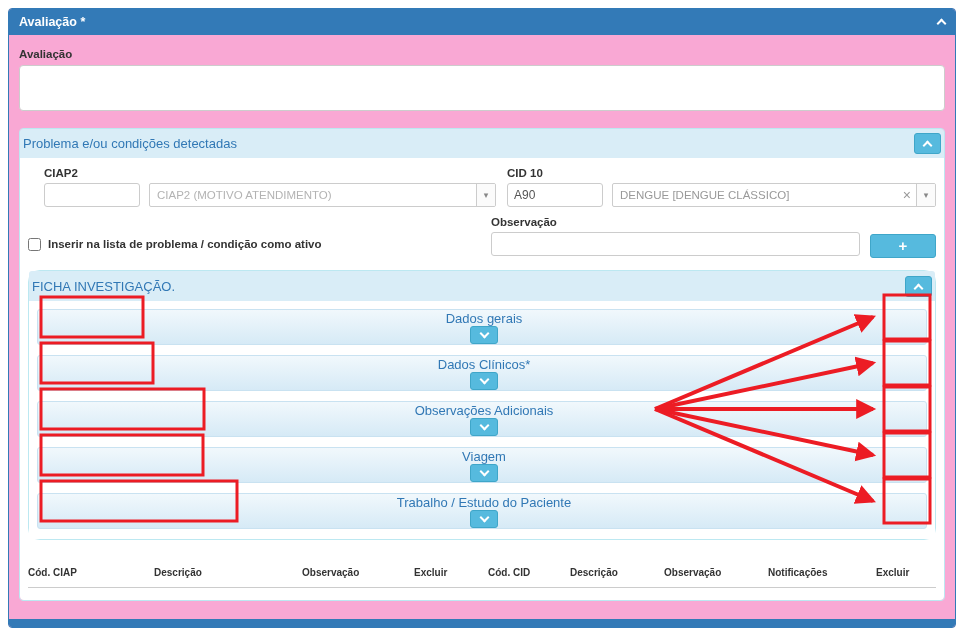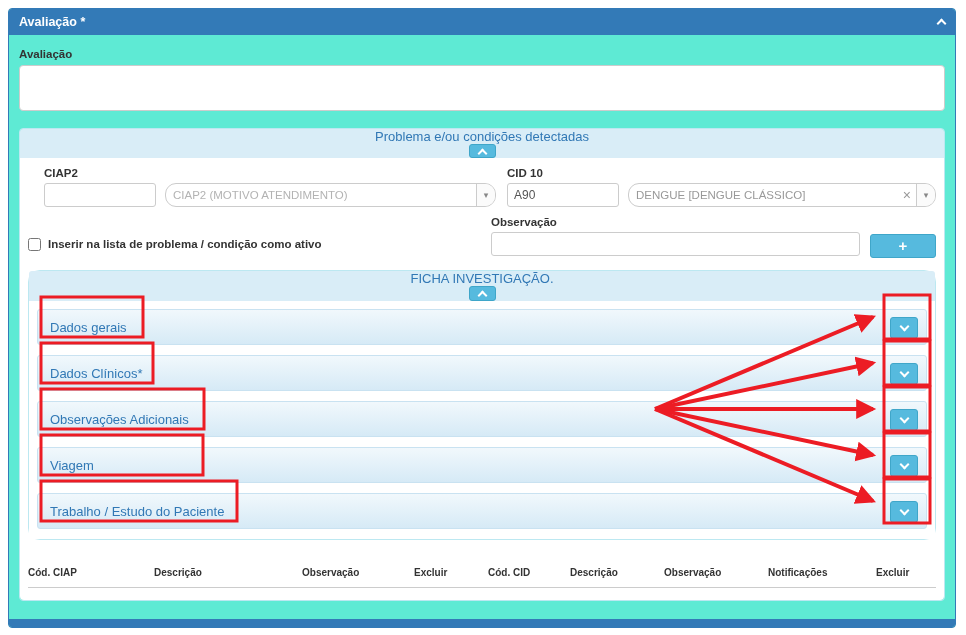--- a/index.html
+++ b/index.html
@@ -1,49 +1,49 @@
 <!DOCTYPE html>
 <html style="--panel-blue: #337ab7; --section-bg: #d9edf7; --section-text: #3178b5; --button-blue: #56bade; --annotation-red: #ec1c24;"><head>
 <meta charset="utf-8">
 <style>
   * { box-sizing: border-box; margin: 0; padding: 0; }
   html, body { width: 966px; height: 635px; }
   body { position: relative; background: #fff; font-family: "Liberation Sans", sans-serif; overflow: hidden; }
 
   .panel { position: absolute; left: 8px; top: 8px; width: 948px; height: 620px;
-           border: 1px solid var(--panel-blue, #337ab7); border-radius: 4px; background: #5eead4; }
+           border: 1px solid var(--panel-blue, #337ab7); border-radius: 4px; background: #f9a8d4; }
   .panel-header { height: 26px; background: var(--panel-blue, #337ab7); border-radius: 3px 3px 0 0;
                   display: flex; align-items: center; justify-content: space-between; padding: 0 10px; }
   .panel-title { color: #fff; font-size: 12.5px; font-weight: bold; }
 
   .chev { display: inline-block; width: 7px; height: 7px; border: solid #fff; border-width: 0 2px 2px 0; }
   .chev.up { transform: rotate(-135deg); margin-top: 4px; }
   .chev.down { transform: rotate(45deg); margin-top: -3px; }
 
   .panel-body { padding: 8px 10px; }
   .field-label { font-size: 11.5px; font-weight: bold; color: #333; }
   .avaliacao-label { margin-top: 5px; }
   textarea.avaliacao { margin-top: 5px; width: 100%; height: 46px; border: 1px solid #ccc; border-radius: 4px;
                        resize: none; font-family: inherit; font-size: 12px; padding: 4px 6px; color: #555; }
 
   .section { margin-top: 13px; border: 1px solid #bce8f1; border-radius: 4px; }
   .section-header { background: var(--section-bg, #d9edf7); height: 29px; display: flex; align-items: center;
-                    justify-content: space-between; padding: 0 3px; border-radius: 3px 3px 0 0; flex-direction: column; }
+                    justify-content: space-between; padding: 0 3px; border-radius: 3px 3px 0 0; }
   .section-title { color: var(--section-text, #3178b5); font-size: 13px; }
   .sq-btn { width: 27px; height: 21px; background: var(--button-blue, #56bade); border: 1px solid #3fa6c9;
             border-radius: 3px; display: flex; align-items: center; justify-content: center; cursor: pointer; }
   .section-body { padding: 9px 8px 12px 8px; background: #fff; border-radius: 0 0 4px 4px; }
 
   .fields-row { display: flex; }
   .col-left { width: 452px; flex: none; margin-left: 16px; }
   .col-right { flex: 1; margin-left: 11px; }
   .input-row { display: flex; margin-top: 4px; }
-  input.code { width: 112px; height: 24px; border: 1px solid #ccc; border-radius: 3px; font-size: 12px;
+  input.code { width: 96px; height: 24px; border: 1px solid #ccc; border-radius: 3px; font-size: 12px;
                padding: 0 6px; color: #555; }
-  .combo { flex: 1; margin-left: 9px; height: 24px; border: 1px solid #ccc; border-radius: 11px;
+  .combo { flex: 1; margin-left: 9px; height: 24px; border: 1px solid #ccc; border-radius: 2px;
            display: flex; align-items: center; background: #fff; overflow: hidden; }
   .combo-text { flex: 1; font-size: 11.5px; padding: 0 7px; white-space: nowrap; overflow: hidden; }
   .combo-text.placeholder { color: #b3b3b3; }
   .combo-text.value { color: #999; }
   .combo-clear { color: #999; font-size: 14px; padding: 0 5px; cursor: pointer; line-height: 22px; }
   .combo-arrow { width: 19px; align-self: stretch; border-left: 1px solid #ccc; display: flex; align-items: center;
                  justify-content: center; color: #888; font-size: 9px; background: #fbfbfb; cursor: pointer; }
 
   .mid-row { display: flex; margin-top: 9px; }
   .checkbox-wrap { width: 452px; flex: none; display: flex; align-items: center; padding-top: 14px; }
@@ -54,21 +54,21 @@
                           font-size: 12px; padding: 0 6px; color: #555; }
   .add-btn { width: 66px; height: 24px; margin: 18px 0 0 10px; background: var(--button-blue, #56bade);
              border: 1px solid #3fa6c9; border-radius: 3px; color: #fff; font-size: 15px; font-weight: bold;
              line-height: 21px; text-align: center; cursor: pointer; flex: none; }
 
   .ficha { margin-top: 12px; border: 1px solid #bce8f1; border-radius: 12px; }
   .ficha-header { height: 30px; }
   .ficha-body { padding: 8px; background: #fff; border-radius: 0 0 4px 4px; }
   .acc-row { height: 36px; margin-bottom: 10px; background: linear-gradient(#f1f8fc, #d6eaf6);
              border: 1px solid #c9e2f1; border-radius: 3px; display: flex; align-items: center;
-             justify-content: space-between; padding: 1px 8px 0 12px; }
+             justify-content: space-between; padding: 1px 8px 0 12px; flex-direction: column; }
   .acc-row.last { margin-bottom: 2px; }
   .acc-title { color: var(--section-text, #3178b5); font-size: 13px; }
   .acc-btn { width: 28px; height: 22px; }
 
   .results-header { display: flex; margin-top: 27px; padding-bottom: 9px; border-bottom: 1px solid #ccc; }
   .results-header .cell { font-size: 10px; font-weight: bold; color: #333; flex: none; }
   .rh0 { width: 126px; } .rh1 { width: 148px; } .rh2 { width: 112px; } .rh3 { width: 74px; }
   .rh4 { width: 82px; }  .rh5 { width: 94px; }  .rh6 { width: 104px; } .rh7 { width: 108px; } .rh8 { width: 58px; }
 
   .panel-footer { position: absolute; bottom: 0; left: 0; width: 100%; height: 8px;

